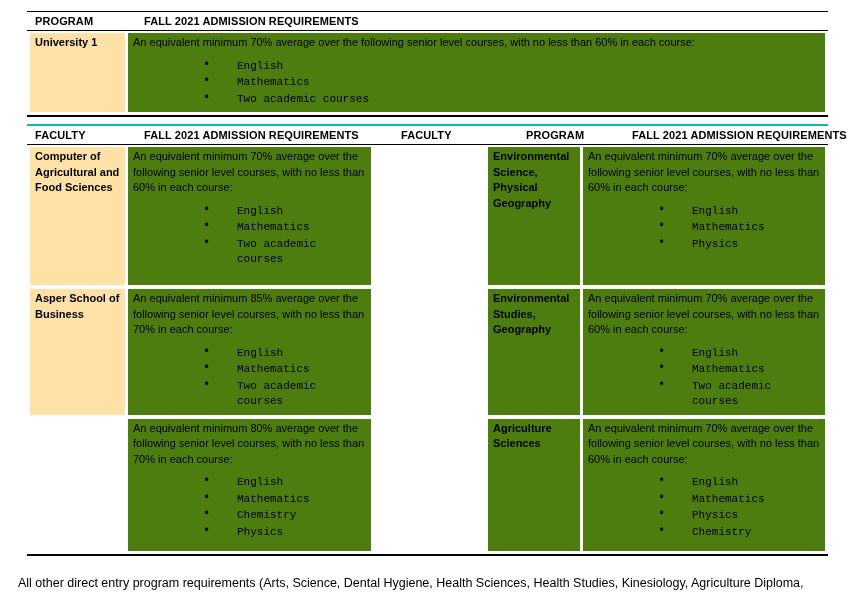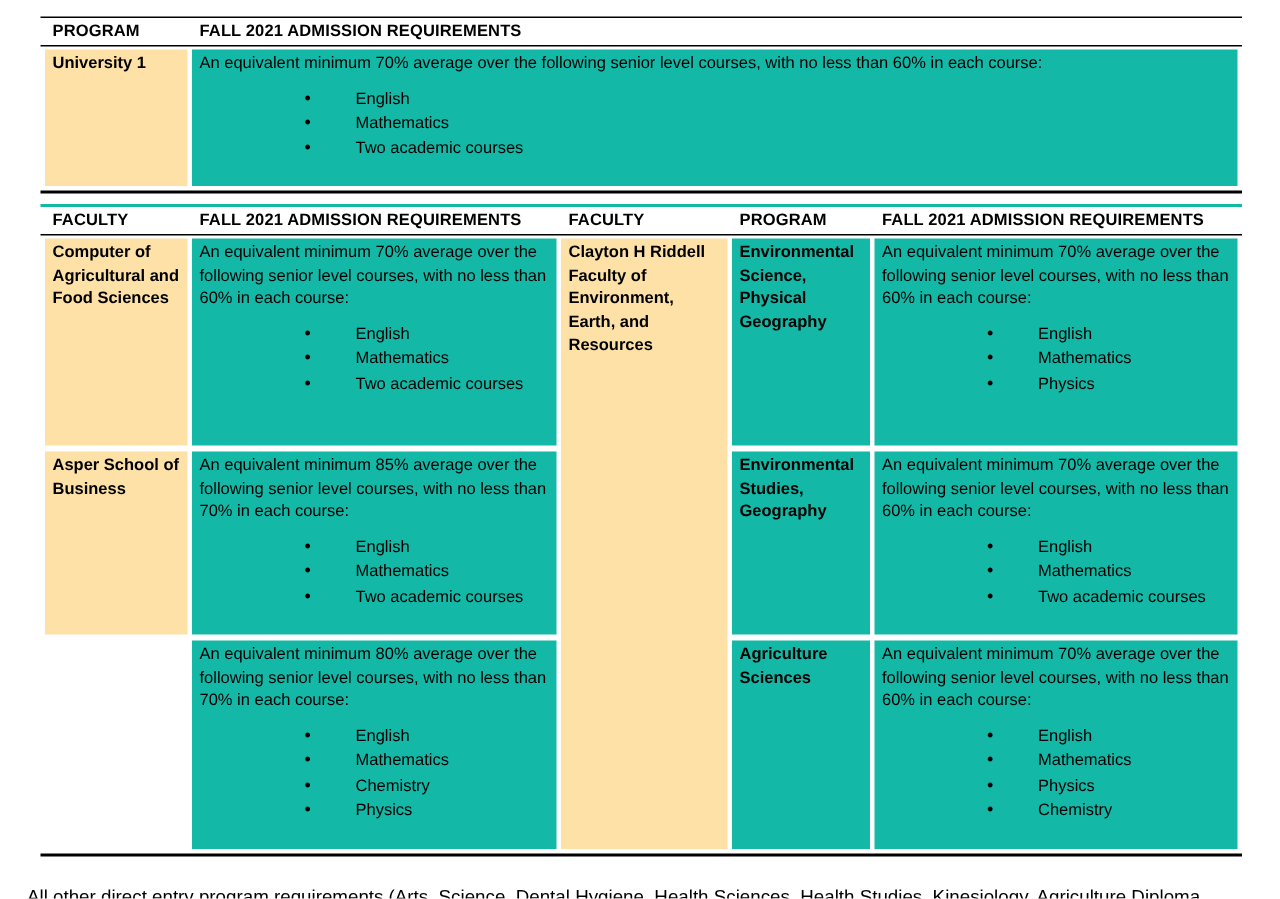--- a/index.html
+++ b/index.html
@@ -9,40 +9,40 @@
     color:#000;
     -webkit-font-smoothing:antialiased;
   }
   .page{padding:11px 0 0 27px;}
 
   
   .tbl{width:801px;}
   .tbl1{border-top:1px solid #000;border-bottom:2px solid #000;}
   .tbl2{margin-top:7px;border-top:2px solid #14b8a6;border-bottom:2px solid #000;}
 
-  .thead{display:grid;border-bottom:1px solid #000;padding:2px 0 3px 3px;column-gap:3px;}
+  .thead{display:grid;border-bottom:1px solid #000;padding:2px 0 3px 3px;column-gap:14px;}
   .thead .hcell{
     font-size:11px;font-weight:bold;letter-spacing:.1px;padding:1px 0 0 5px;white-space:nowrap;
   }
 
   .tbody{display:grid;padding:2px 3px 3px 3px;gap:4px 3px;}
 
   .grid1{grid-template-columns:95px 1fr;}
   .grid2{grid-template-columns:95px 243px 111px 92px 1fr;}
   .tbl1 .tbody{grid-template-rows:minmax(77px,auto);}
   .tbl2 .tbody{grid-template-rows:minmax(138px,auto) minmax(111px,auto) minmax(132px,auto);}
 
-  .cell{font-size:11px;line-height:15.5px;padding:2px 5px 16px 5px;}
+  .cell{font-size:11px;line-height:15.5px;padding:2px 5px 4px 5px;}
   .cell.orange{background:#FDE1A7;font-weight:bold;}
-  .cell.cream{background:#14b8a6;}
+  .cell.cream{background:#4d7c0f;}
   .cell.prog{font-weight:bold;}
   .cell.riddell{grid-column:3;grid-row:1 / span 3;}
 
   .req ul{margin:8px 0 0 0;padding:0 0 0 70px;list-style:none;}
-  .req li{position:relative;padding-left:34px;margin:0 0 1px 0;}
+  .req li{position:relative;padding-left:34px;margin:0 0 1px 0;font-family:Liberation Mono, monospace;}
   .req li::before{content:"\2022";position:absolute;left:0;top:-1px;font-size:12px;}
 
   
   .footer{
     width:822px;margin:17px 0 0 -9px;
     font-size:12.5px;line-height:21px;
   }
 </style>
 </head>
 <body>
@@ -80,21 +80,20 @@
 
       <div class="cell orange" style="grid-column:1;grid-row:1">Computer of Agricultural and Food Sciences</div>
       <div class="cell cream req" style="grid-column:2;grid-row:1">
         <div>An equivalent minimum 70% average over the following senior level courses, with no less than 60% in each course:</div>
         <ul>
             <li>English</li>
             <li>Mathematics</li>
             <li>Two academic courses</li>
           </ul>
       </div>
-      <div class="cell orange riddell">Clayton H Riddell Faculty of Environment, Earth, and Resources</div>
       <div class="cell cream prog" style="grid-column:4;grid-row:1">Environmental Science, Physical Geography</div>
       <div class="cell cream req" style="grid-column:5;grid-row:1">
         <div>An equivalent minimum 70% average over the following senior level courses, with no less than 60% in each course:</div>
         <ul>
             <li>English</li>
             <li>Mathematics</li>
             <li>Physics</li>
           </ul>
       </div>
 

